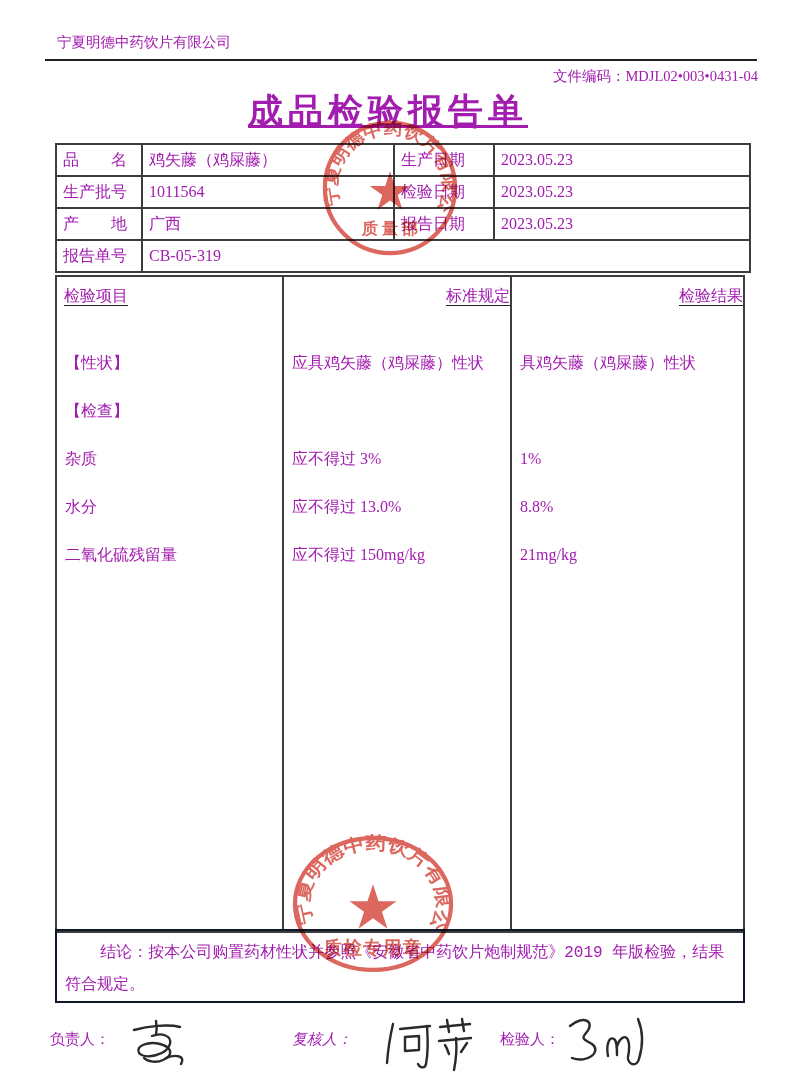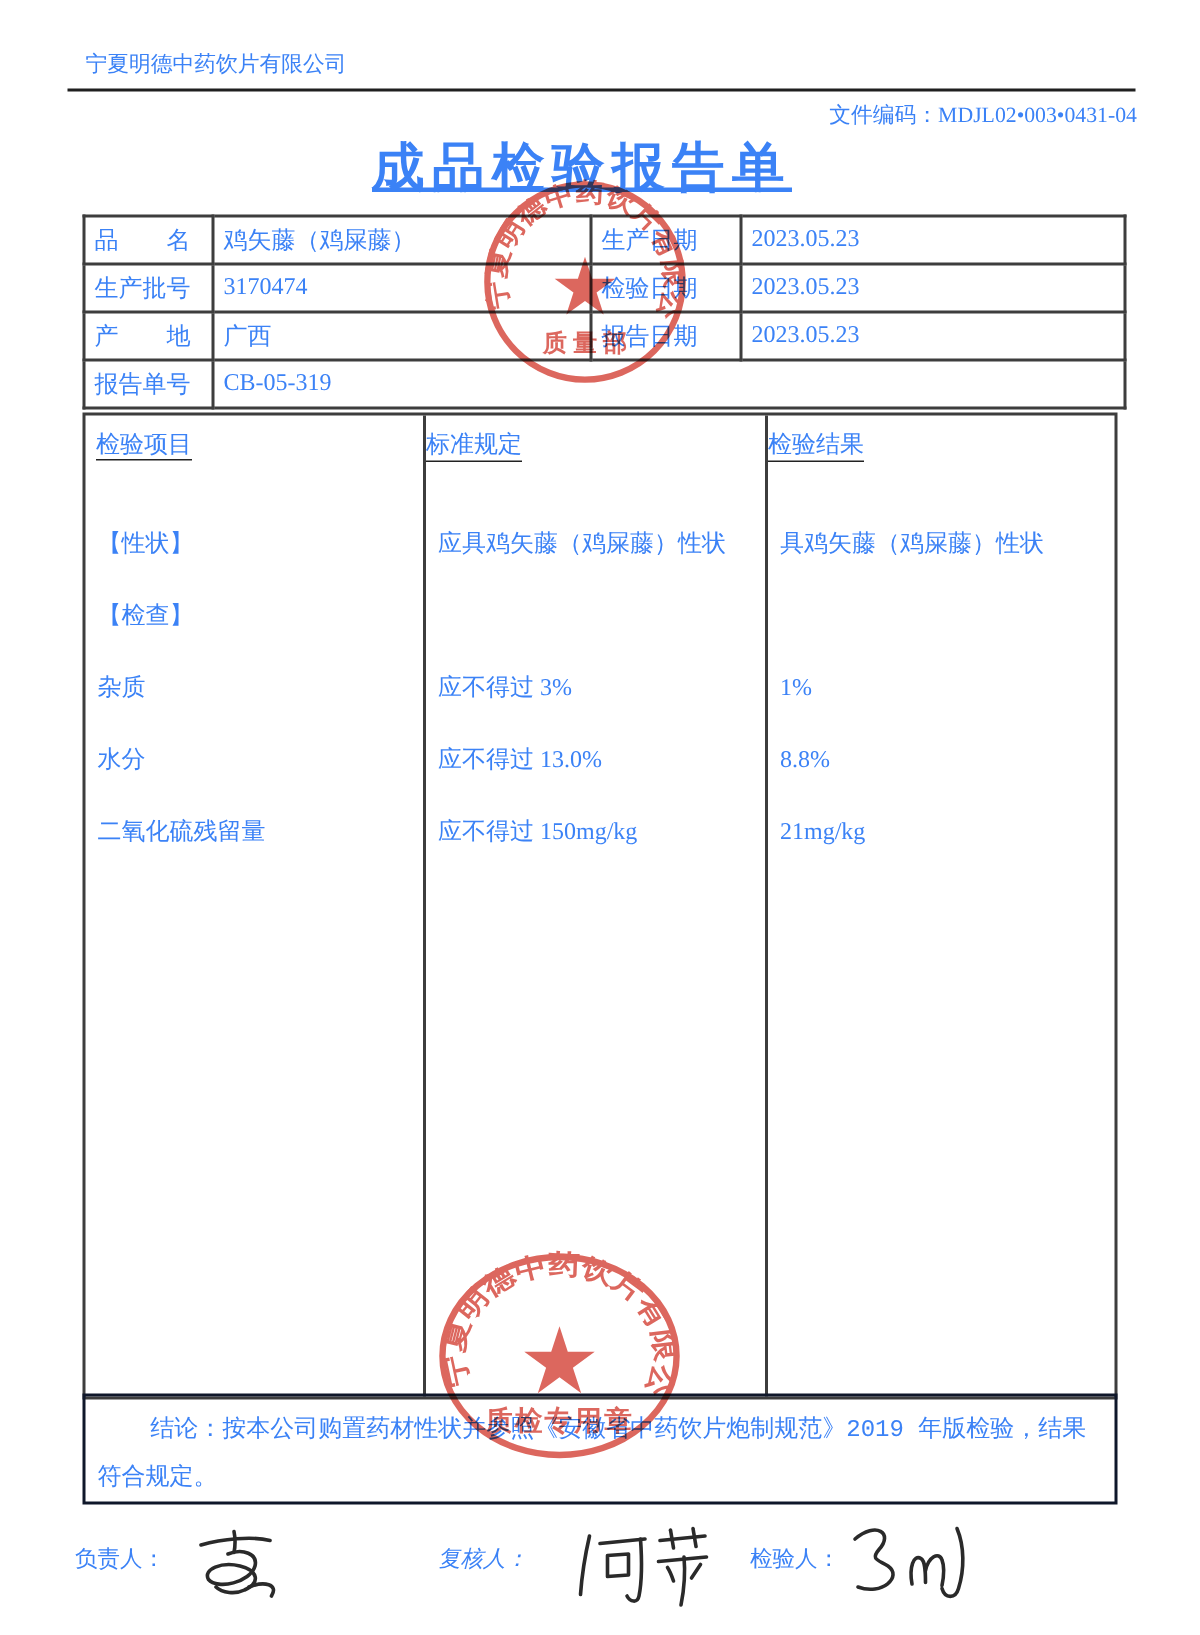--- a/index.html
+++ b/index.html
@@ -1,18 +1,18 @@
 <!DOCTYPE html>
 <html><head>
 <meta charset="utf-8">
 <style>
   html,body{margin:0;padding:0;background:#ffffff;}
   .page{
     position:relative;width:800px;height:1090px;background:#ffffff;
-    font-family:"Liberation Serif","DejaVu Serif",serif;color:#3b82f6;
+    font-family:"Liberation Serif","DejaVu Serif",serif;color:#a21caf;
     overflow:hidden;
   }
   .abs{position:absolute;}
   
   .hdr-left{left:57px;top:33px;font-size:14.5px;}
   .hdr-right{right:42px;top:19px;font-size:14.5px;margin-top:48px;}
   .hdr-rule{left:45px;top:59px;width:712px;height:2px;background:#1f1f1f;}
   
   .title{left:0;top:88px;width:776px;text-align:center;font-size:35px;font-weight:bold;letter-spacing:5px;text-decoration:underline;}
   
@@ -26,21 +26,21 @@
   .res{left:55px;top:275px;width:686px;height:654px;border:2px solid #3d3d3d;}
   .vline{position:absolute;top:0;bottom:0;width:2px;background:#3d3d3d;}
   .v1{left:225px;}
   .v2{left:453px;}
   .rcol{position:absolute;top:0;bottom:0;font-size:16px;}
   .rcol1{left:0;width:268px;}
   .rcol2{left:227px;width:226px;}
   .rcol3{left:455px;width:231px;}
   .rhead{position:absolute;top:9px;width:100%;}
   .rhead.left{padding-left:7px;}
-  .rhead.center{text-align:left;font-family:Liberation Mono, monospace;}
+  .rhead.center{text-align:right;}
   .rhead span{border-bottom:1.5px solid #222;padding-bottom:1px;}
   .rlist{position:absolute;top:54px;left:0;right:0;}
   .rlist div{height:33px;line-height:33px;padding-left:8px;white-space:nowrap;margin-top:15px;}
   
   .concl{left:55px;top:929px;width:670px;height:58px;border:2px solid #0f172a;
     padding:6px 8px 6px 8px;font-size:16px;line-height:32px;text-indent:2.2em;font-family:Liberation Mono, monospace;}
   
   .sig-label{font-size:15px;top:1030px;}
   .sig-svg{pointer-events:none;}
   .sig-svg path{fill:none;stroke:#2a2a2a;stroke-width:2.4;stroke-linecap:round;stroke-linejoin:round;}
@@ -61,21 +61,21 @@
   <table class="info">
     <tbody>
         <tr>
       <td class="c1">品　　名</td>
       <td class="c2">鸡矢藤（鸡屎藤）</td>
       <td class="c3">生产日期</td>
       <td class="c4">2023.05.23</td>
     </tr>
     <tr>
       <td class="c1">生产批号</td>
-      <td class="c2">3170474</td>
+      <td class="c2">1011564</td>
       <td class="c3">检验日期</td>
       <td class="c4">2023.05.23</td>
     </tr>
     <tr>
       <td class="c1">产　　地</td>
       <td class="c2">广西</td>
       <td class="c3">报告日期</td>
       <td class="c4">2023.05.23</td>
     </tr>
     <tr>

